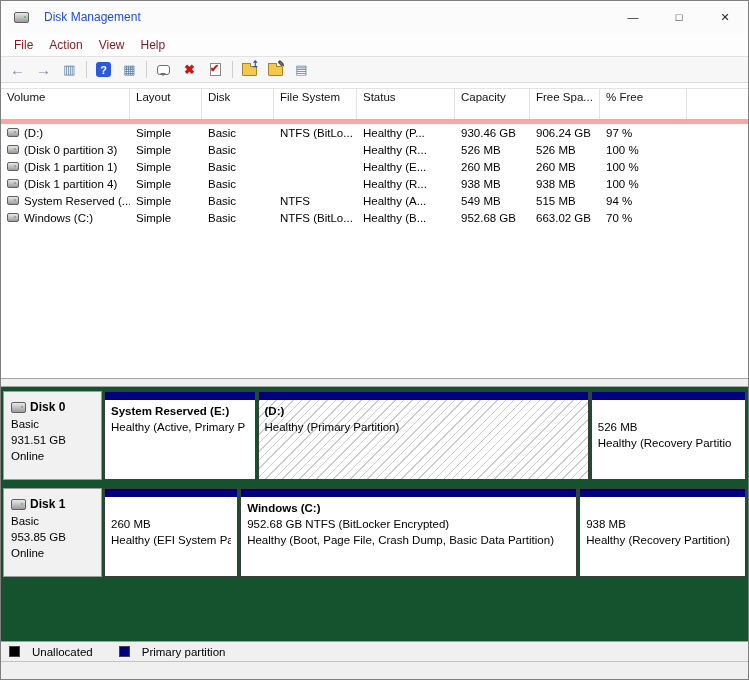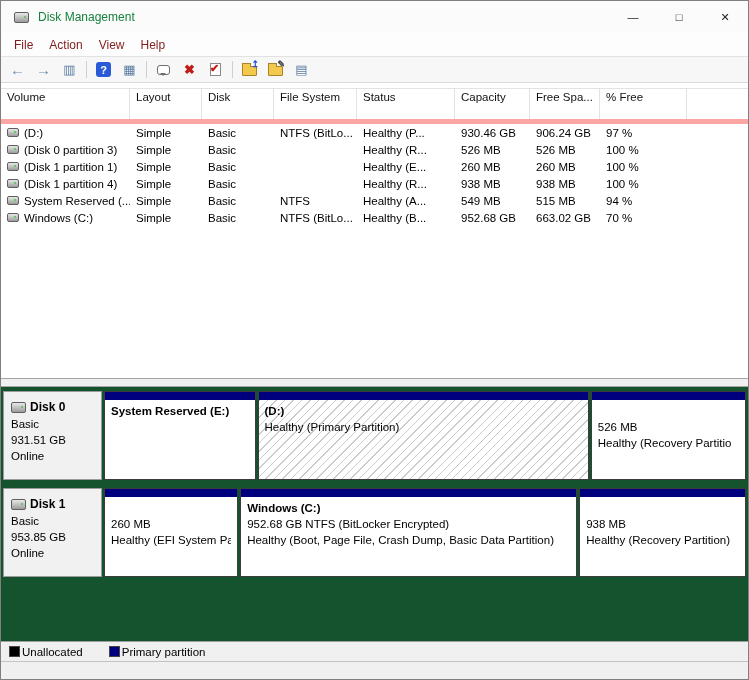--- a/index.html
+++ b/index.html
@@ -7,21 +7,21 @@
     width:749px; height:680px;
     font-family:"Liberation Sans","DejaVu Sans",sans-serif;
     background:#e8e8e8; overflow:hidden;
   }
   .window {
     width:749px; height:680px; display:flex; flex-direction:column;
     border:1px solid #7f7f7f; background:#fff;
   }
   
   .titlebar { flex:0 0 32px; display:flex; align-items:center; background:#fbfbfb; padding-left:13px; }
-  .title { font-size:12px; color:#15803d; margin-left:9px; }
+  .title { font-size:12px; color:#1d4ed8; margin-left:15px; }
   .win-controls { margin-left:auto; display:flex; height:100%; }
   .win-btn { width:46px; height:100%; border:none; background:transparent; font-size:11px; color:#222; font-family:inherit; display:flex; align-items:center; justify-content:center; }
   
   .drive { display:inline-block; width:15px; height:11px; background:linear-gradient(#e8e8e8,#9c9c9c); border:1px solid #5f5f5f; border-radius:2px; position:relative; flex:none; }
   .drive::after { content:""; position:absolute; right:2px; top:3px; width:2px; height:2px; background:#45c945; border-radius:50%; }
   .drive.sm { width:12px; height:9px; }
   .drive.sm::after { top:2px; }
   
   .menubar { flex:0 0 23px; display:flex; align-items:center; background:#fdfdfd; padding-left:5px; }
   .menu-item { font-size:12px; color:#7f1d1d; padding:3px 8px; }
@@ -59,21 +59,21 @@
   .disk-name { font-weight:bold; font-size:12px; display:flex; align-items:center; gap:4px; margin-bottom:1px; }
   .partitions { flex:1; display:flex; gap:2px; margin-left:2px; }
   .partition { border:1px solid #3c3c3c; background:#fff; display:flex; flex-direction:column; overflow:hidden; }
   .part-header { flex:0 0 8px; background:var(--partition-header); }
   .part-body { flex:1; padding:4px 6px; font-size:11.5px; line-height:15.5px; color:#000; overflow:hidden; }
   .partition.selected .part-body { background:repeating-linear-gradient(135deg, rgba(70,70,70,0.28) 0 1px, transparent 1px 6px); }
   .part-title { font-weight:bold; min-height:16px; white-space:nowrap; overflow:hidden; }
   .part-line { white-space:nowrap; overflow:hidden; }
   
   .legend { flex:0 0 20px; display:flex; align-items:center; background:#f0f0f0; border-top:1px solid #9e9e9e; padding-left:8px; }
-  .legend-item { display:flex; align-items:center; gap:2px; margin-right:26px; font-size:11.5px; color:#000; }
+  .legend-item { display:flex; align-items:center; gap:12px; margin-right:26px; font-size:11.5px; color:#000; }
   .swatch { width:11px; height:11px; border:1px solid #444; flex:none; }
   .footer { flex:1; background:#f0f0f0; border-top:1px solid #c3c3c3; }
 </style>
 </head>
 <body>
 
 <div class="window">
 
   <div class="titlebar">
     <span class="drive"></span>
@@ -253,20 +253,21 @@
           </div>
         <div>Basic</div>
         <div>931.51 GB</div>
         <div>Online</div>
       </div>
       <div class="partitions">
         <div class="partition" style="width:23.6%">
           <div class="part-header"></div>
           <div class="part-body">
             <div class="part-title">System Reserved  (E:)</div>
+            <div class="part-line">Healthy (Active, Primary P</div>
           </div>
         </div>
         <div class="partition selected" style="width:51.6%">
           <div class="part-header"></div>
           <div class="part-body">
             <div class="part-title">(D:)</div>
             <div class="part-line">Healthy (Primary Partition)</div>
           </div>
         </div>
         <div class="partition" style="flex:1">

